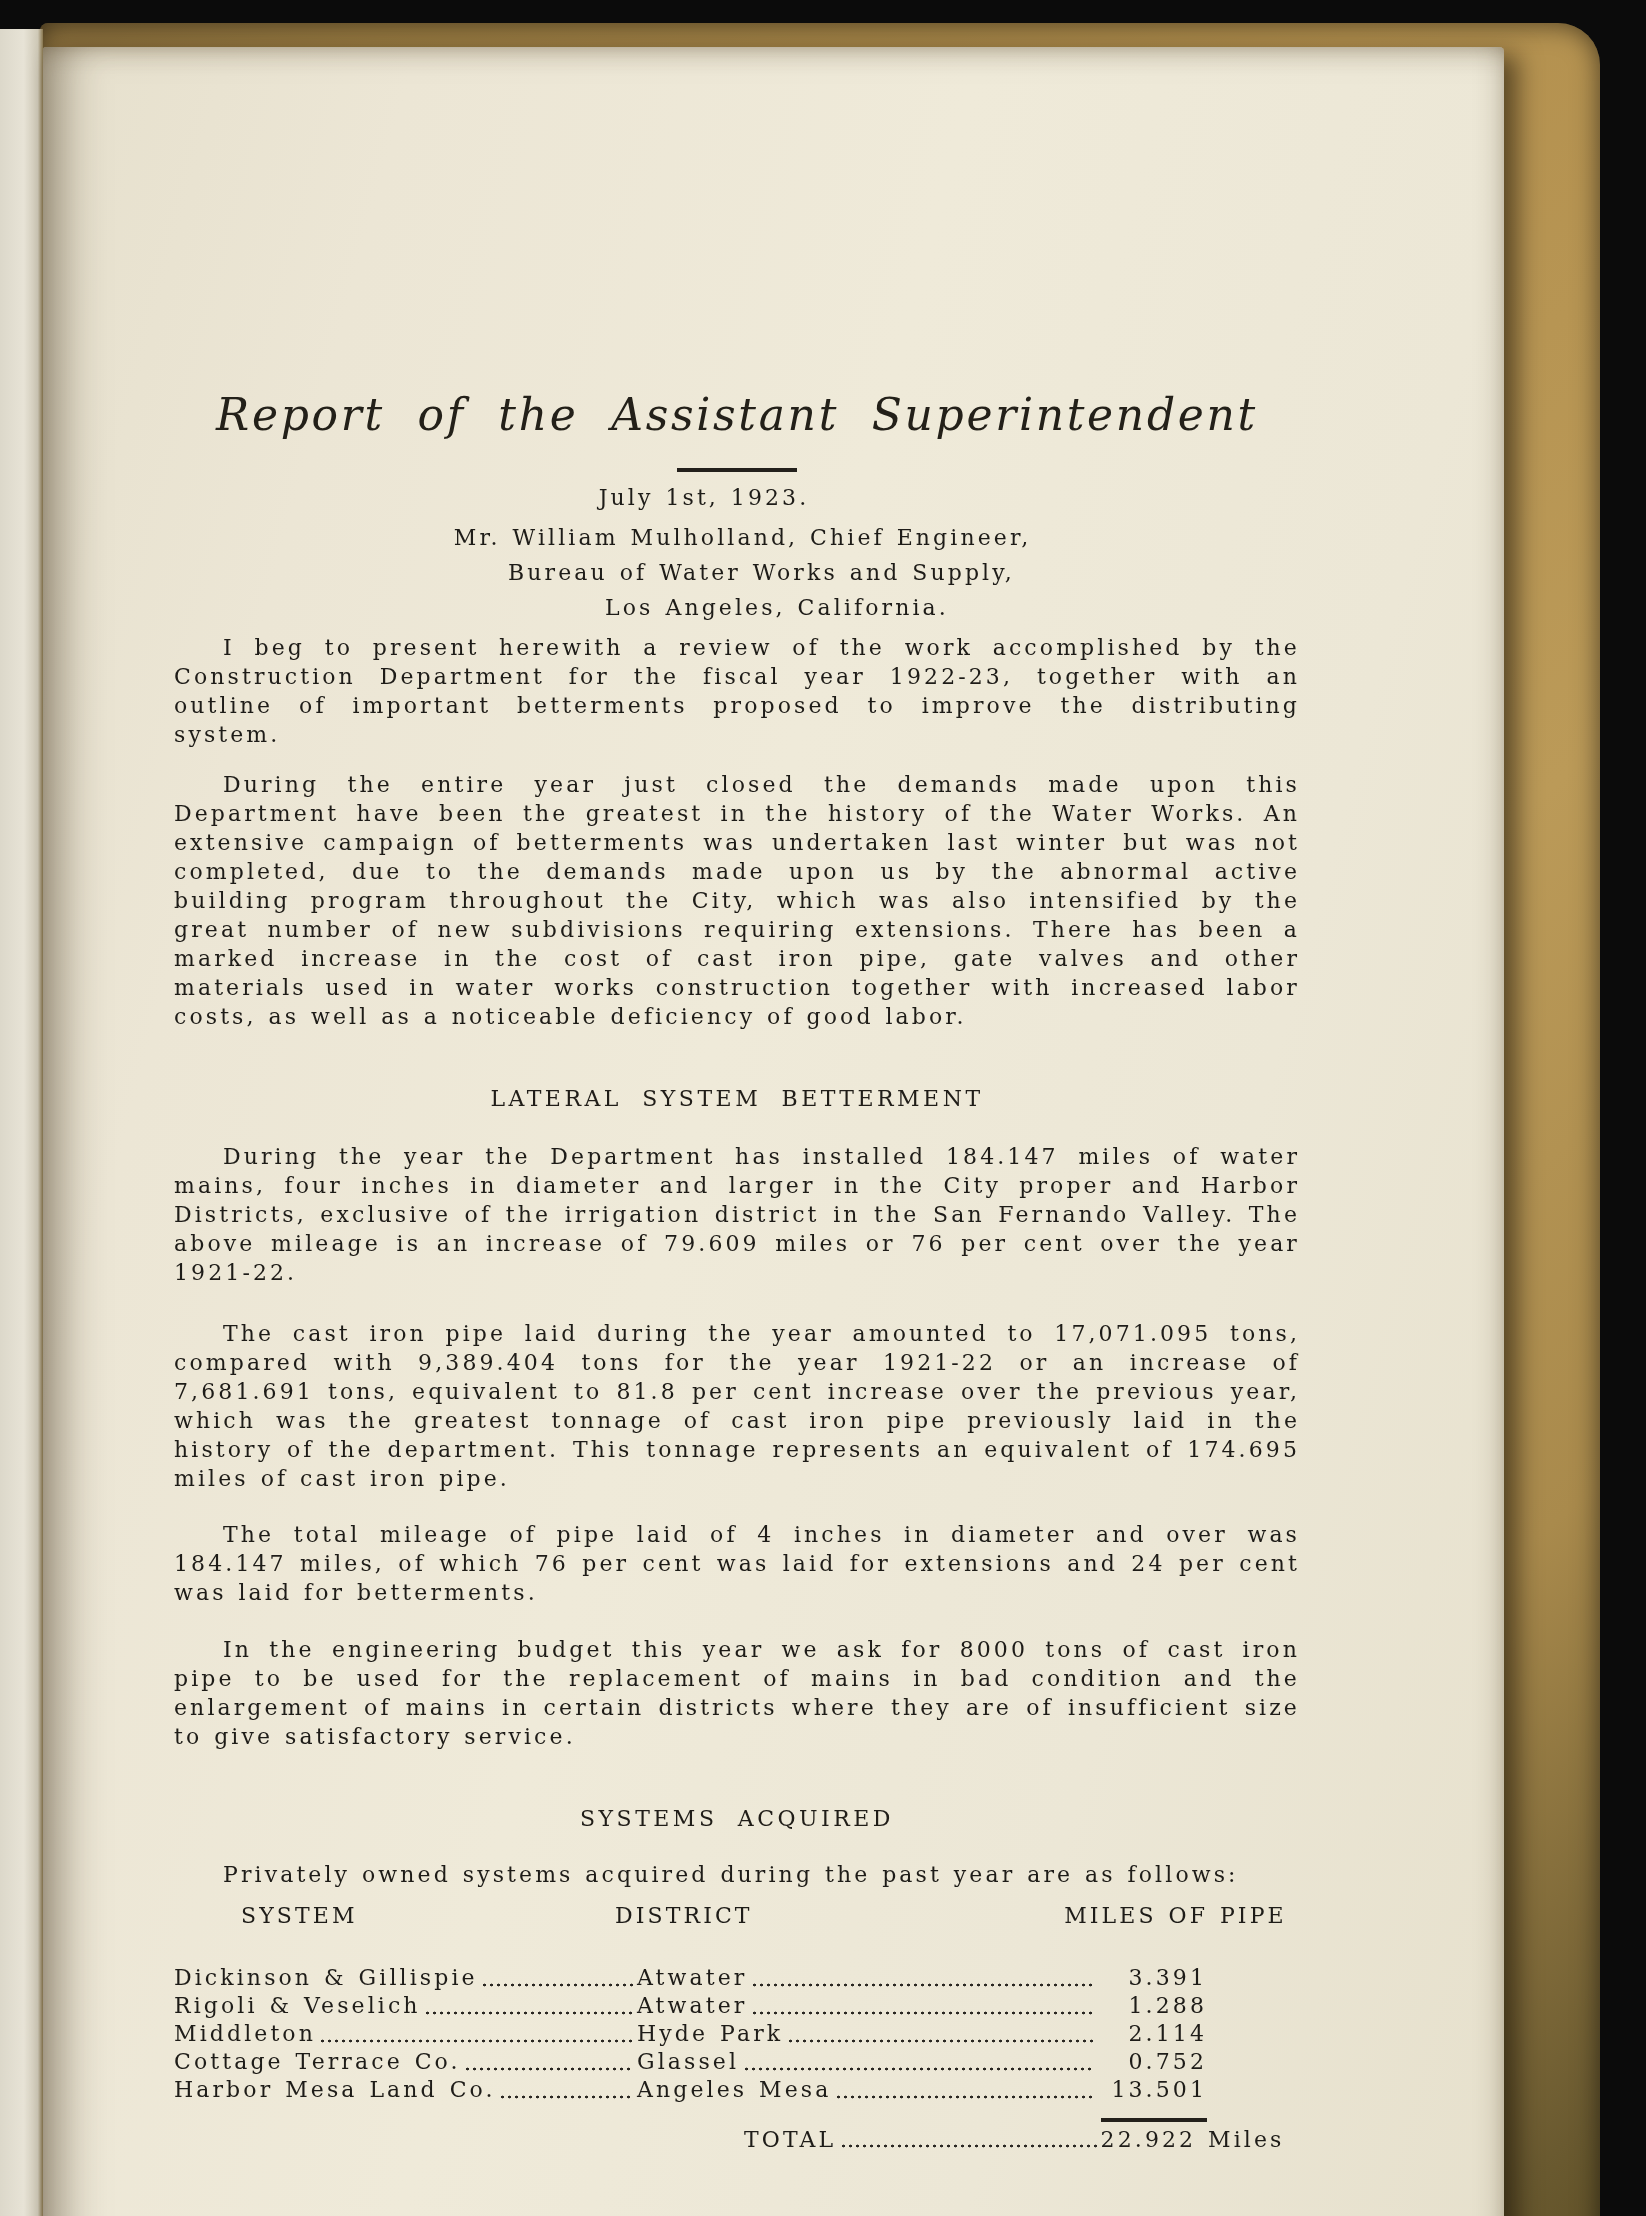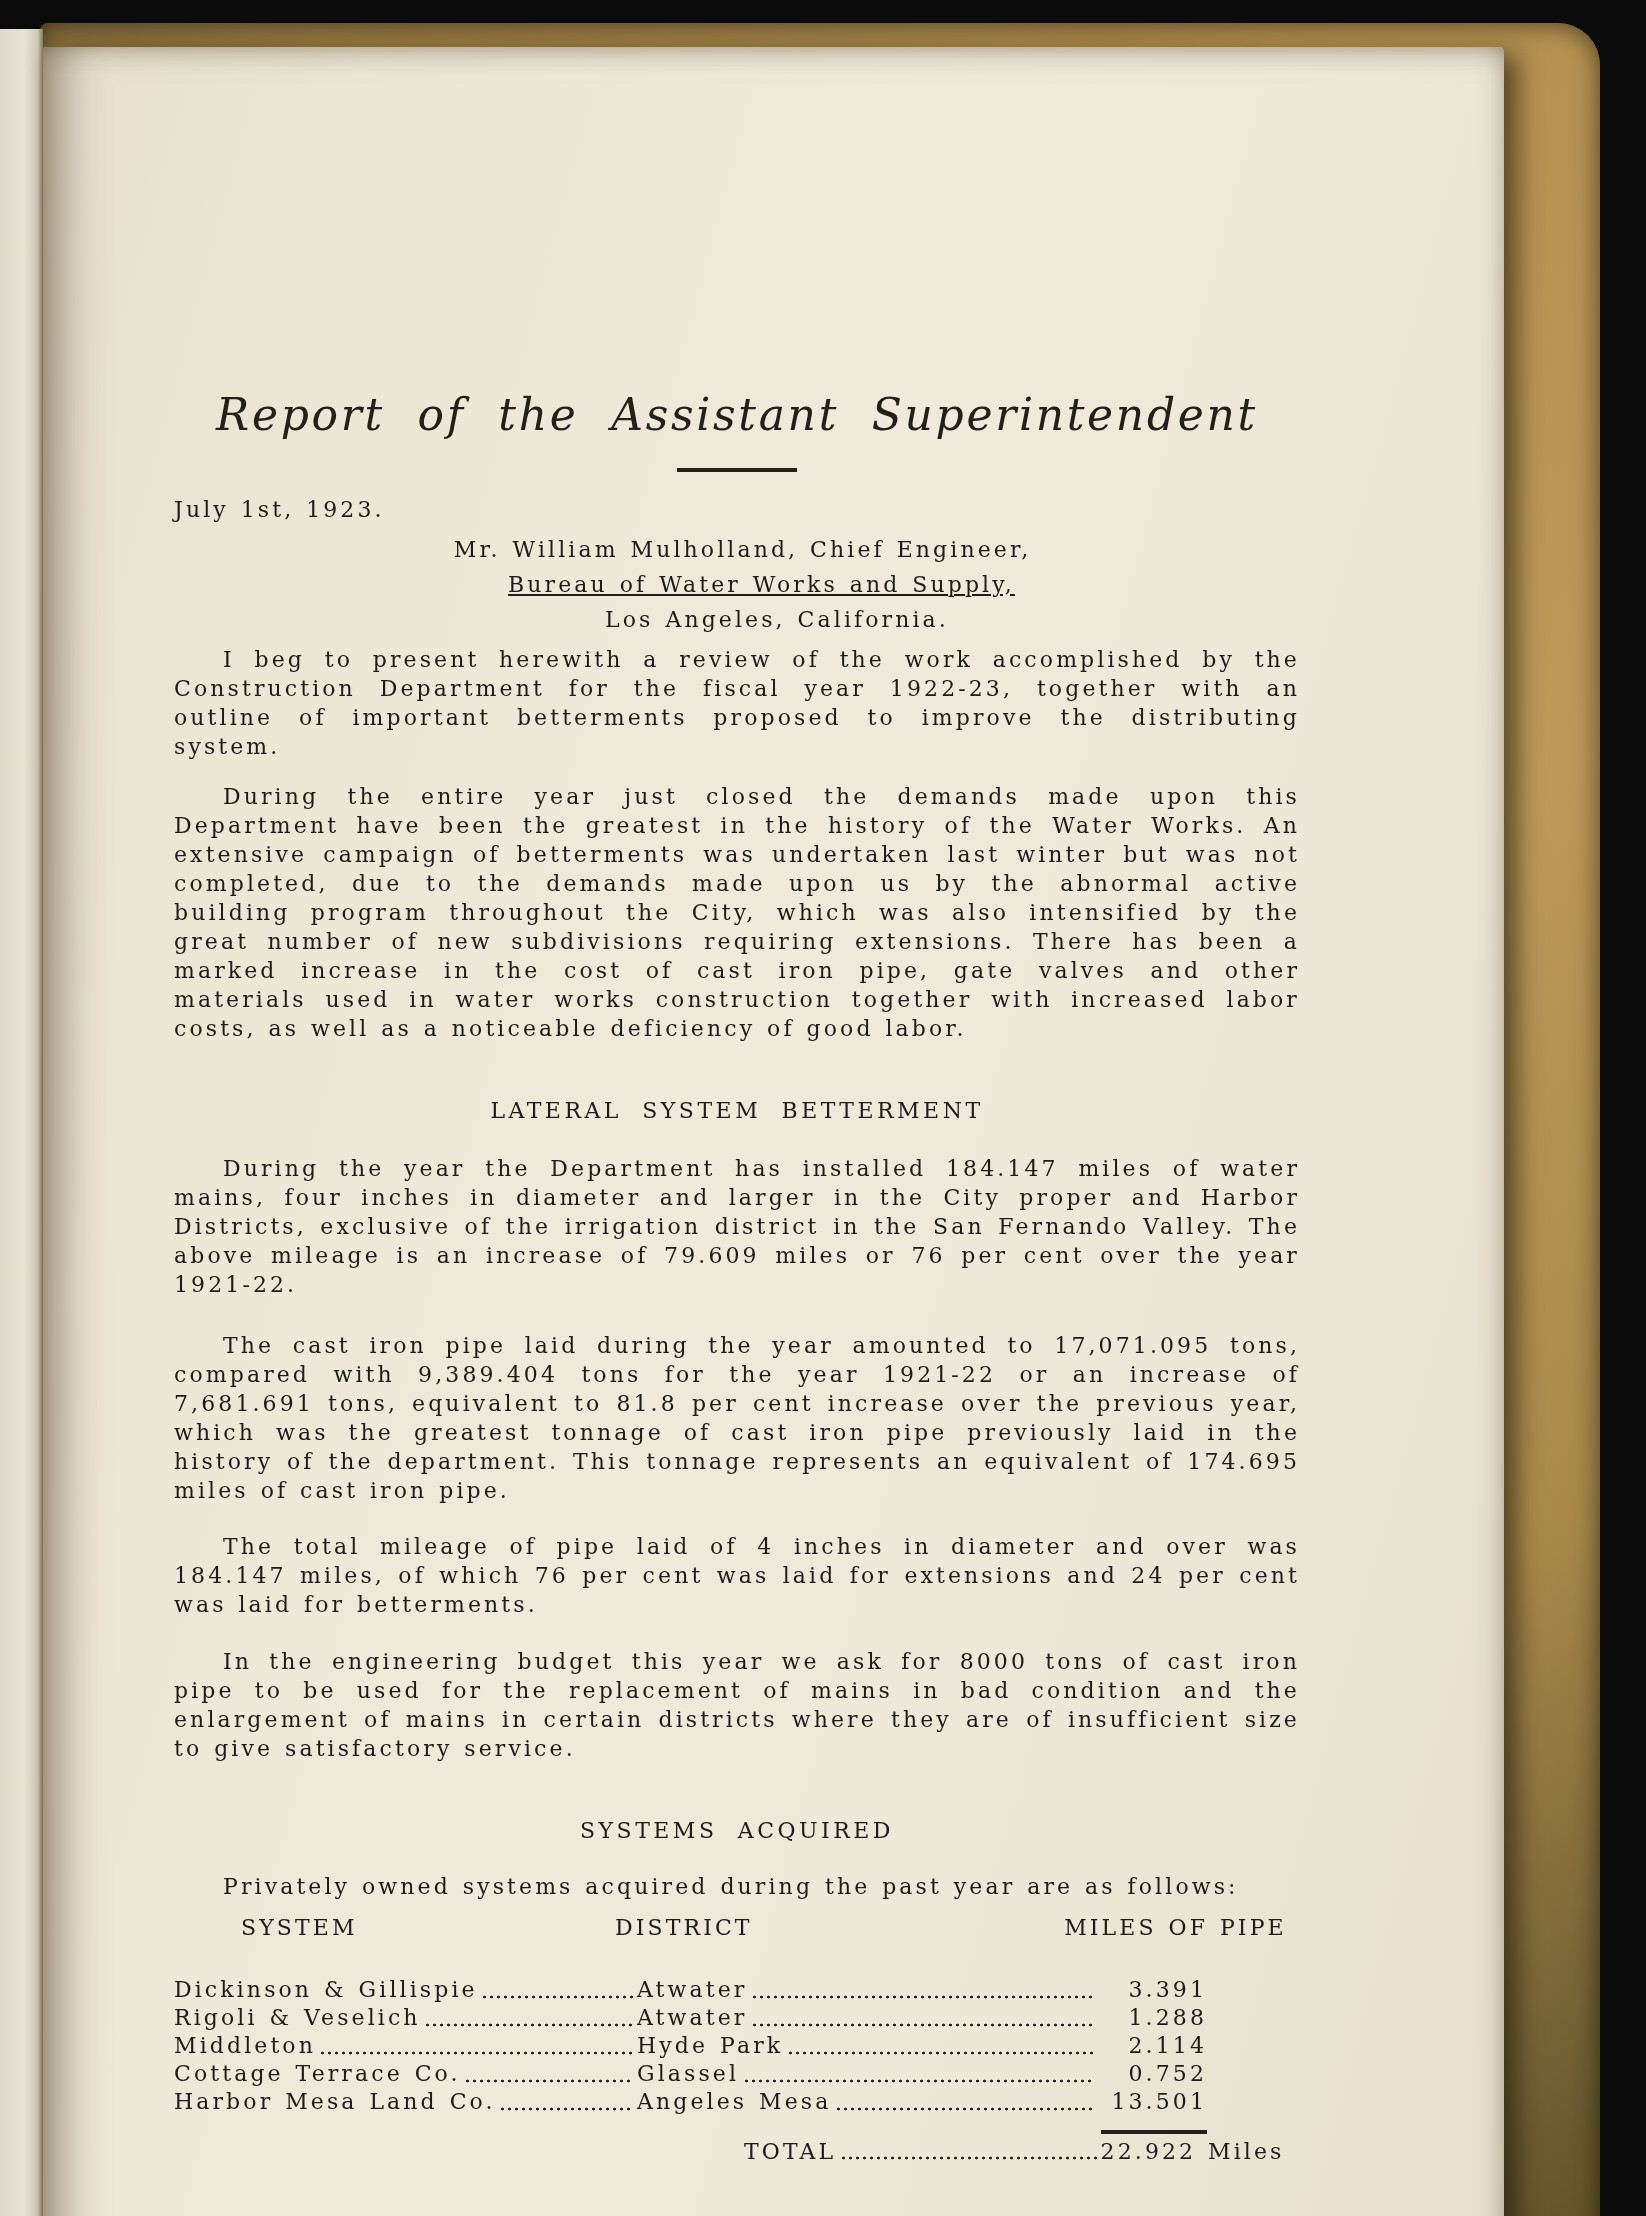--- a/index.html
+++ b/index.html
@@ -69,27 +69,27 @@
     letter-spacing: 2.7px;
     word-spacing: 16px;
     color: #232019;
   }
   .title-divider {
     width: 120px; height: 4px;
     background: #23201b;
     margin: 26.6px auto 0 auto;
   }
   .date-line {
-    margin-top: 23px;
-    text-align: left;
+    margin-top: 11px;
+    text-align: center;
     padding-right: 66px;
   }
   .address { margin-top: 8px; }
   .address .l1 { margin-left: 11px; }
-  .address .l2 { margin-left: 49px; text-decoration: underline; }
+  .address .l2 { margin-left: 49px; }
   .address .l3 { margin-left: 80px; }
   .address div { line-height: 35px; text-align: center; }
   .salutation { margin-top: 18.6px; }
 
   .para {
     text-align: justify;
     text-indent: 49px;
   }
   .p1 { margin-top: 8px; }
   .p2 { margin-top: 21px; }

